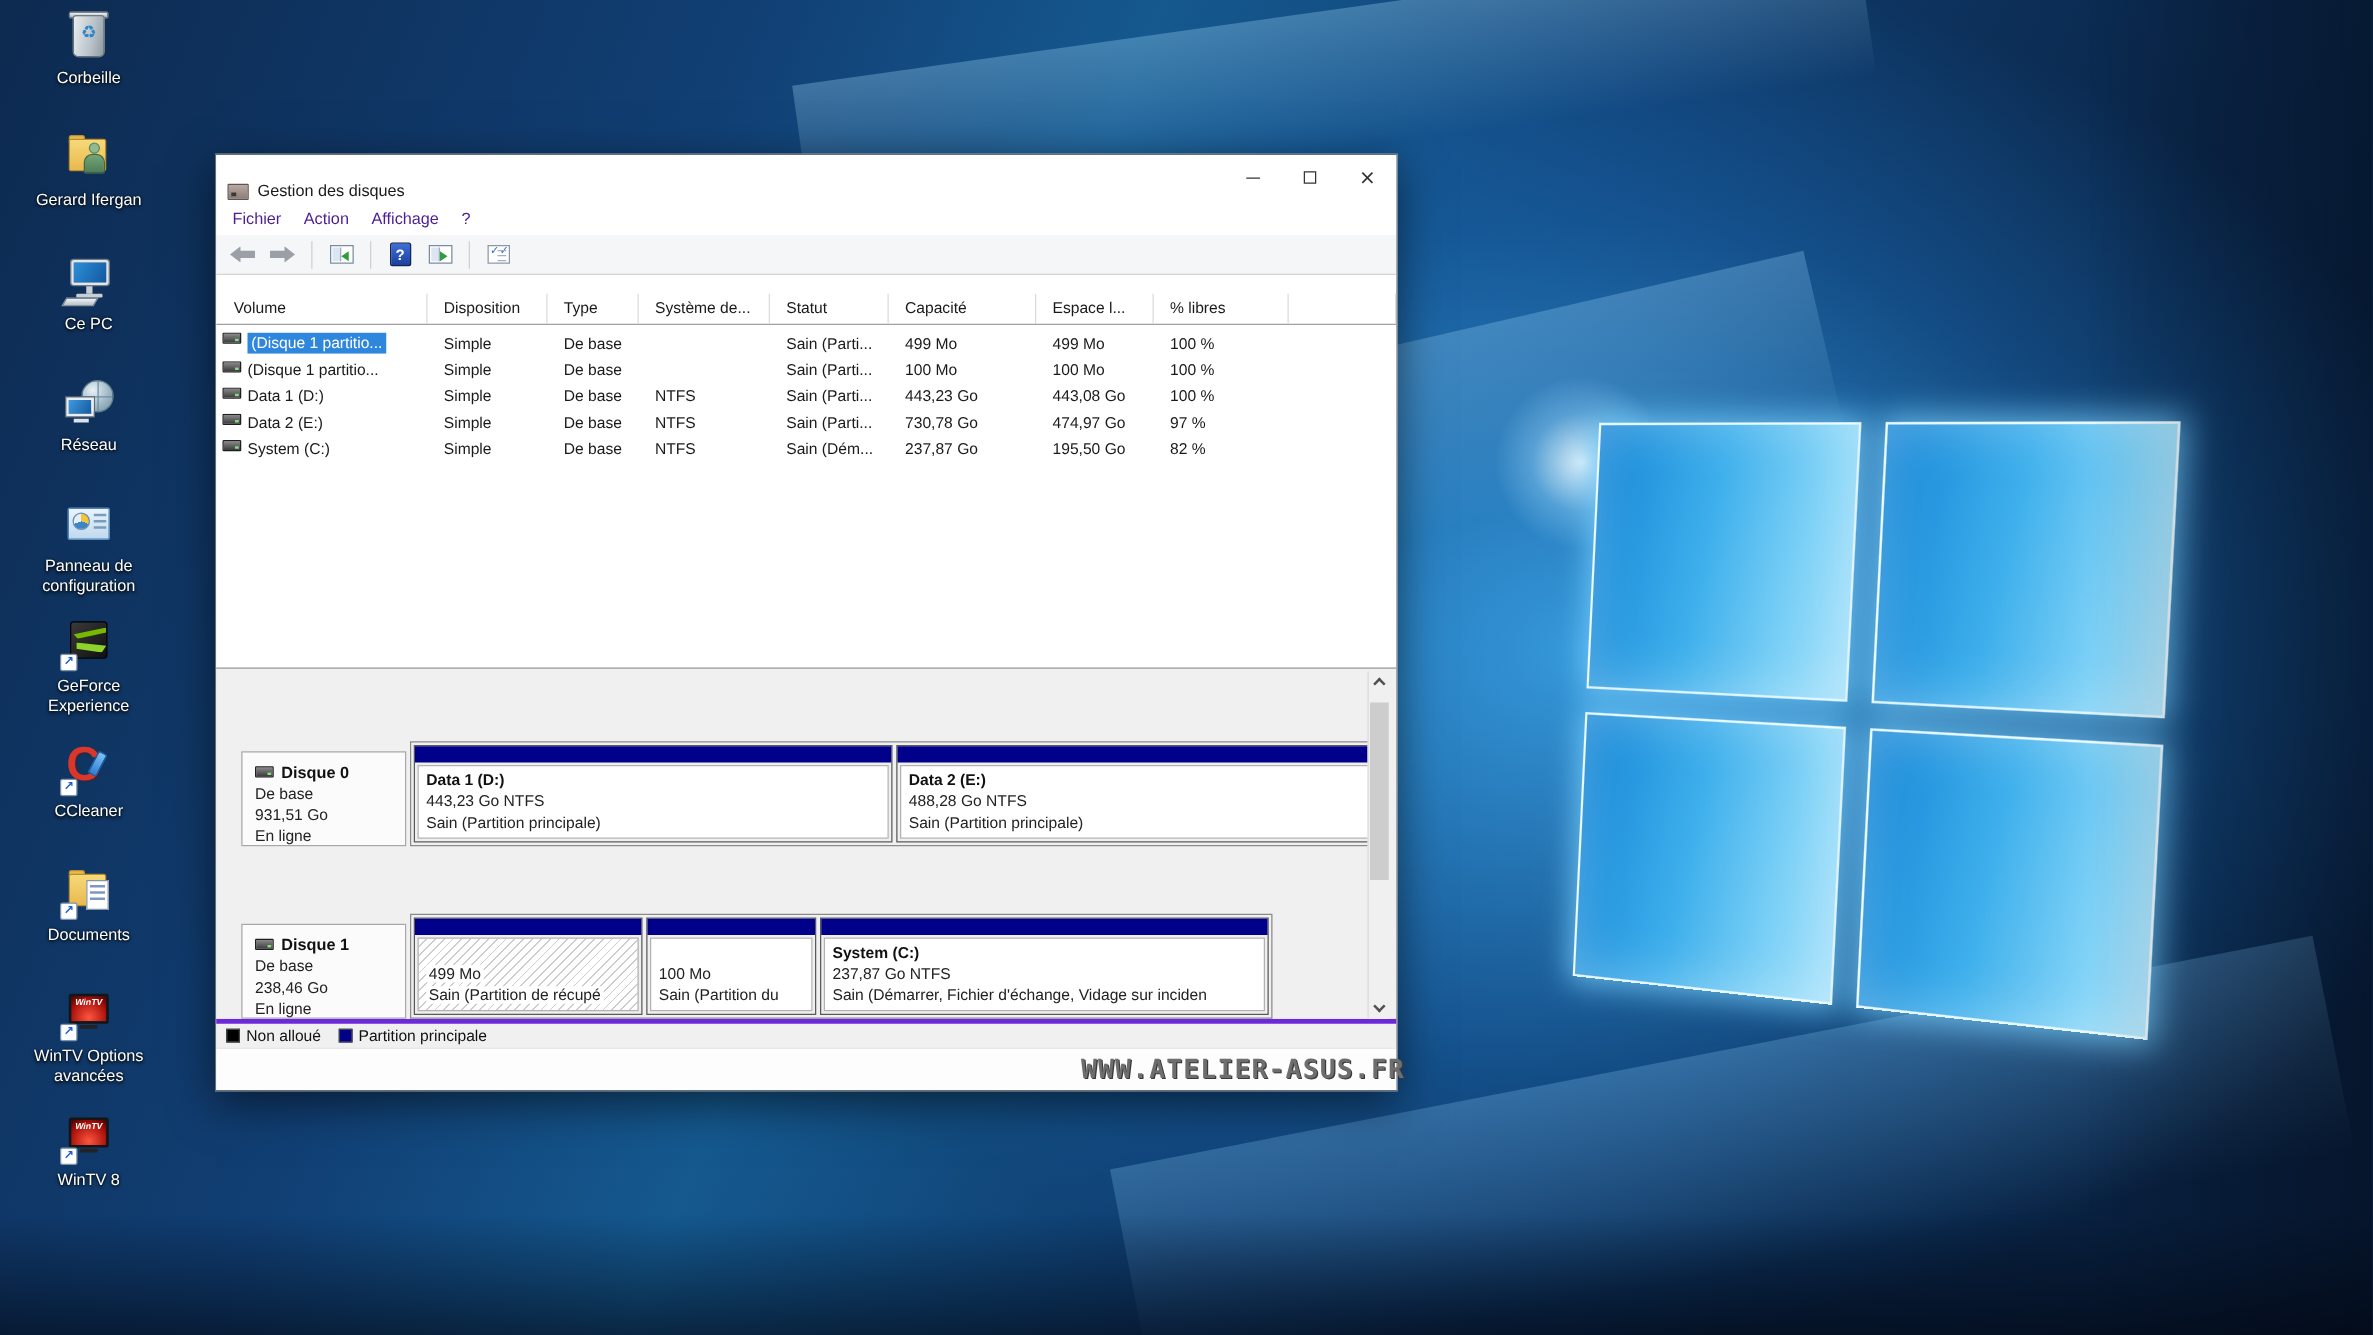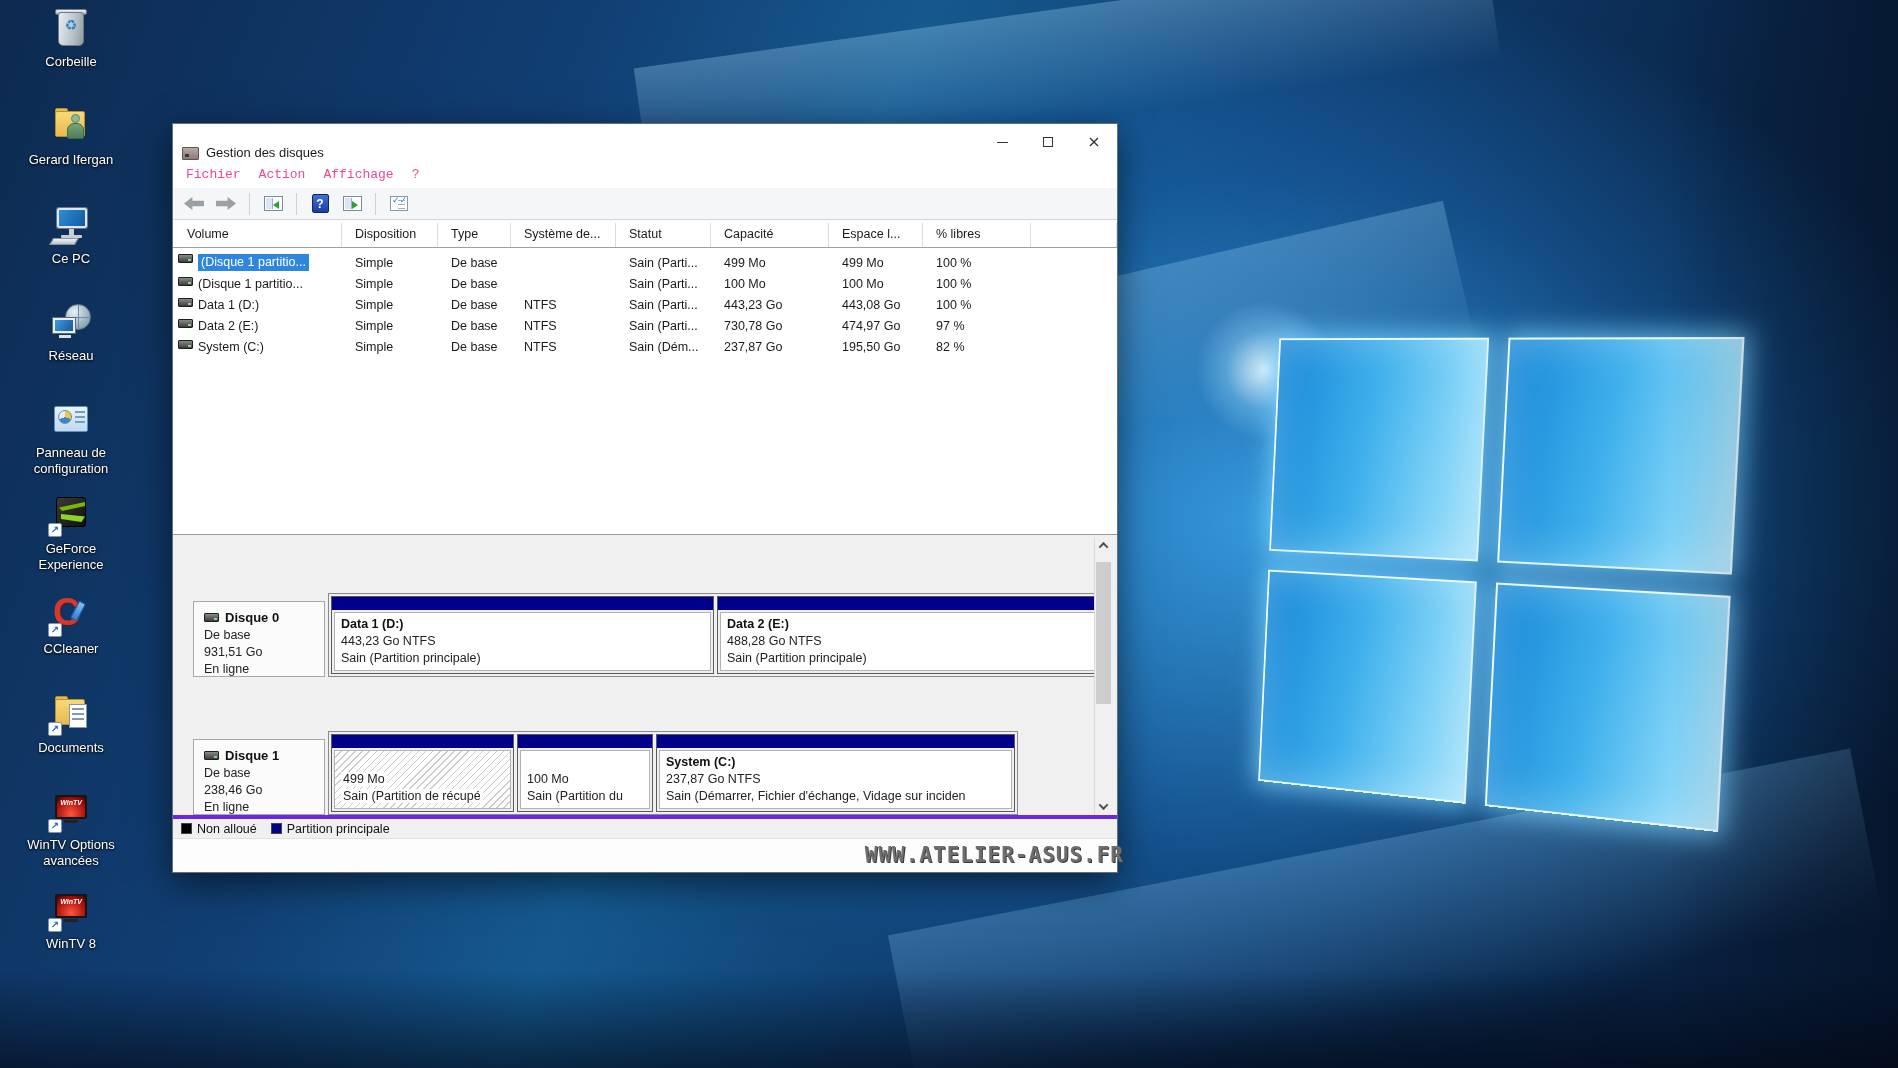--- a/index.html
+++ b/index.html
@@ -106,21 +106,21 @@
   .title-icon { width:17px; height:13px; position:relative; margin-right:7px;
     background:linear-gradient(#b9a9a4,#8d7d78); border:1px solid #5f5450; border-radius:1px; }
   .title-icon::after { content:""; position:absolute; left:2px; bottom:2px; width:4px; height:3px; background:#3d3835; }
   .title-text { font-size:13px; color:#1a1a1a; }
   .caption-btns { margin-left:auto; display:flex; height:100%; }
   .cap-btn { width:46px; height:100%; display:flex; align-items:center; justify-content:center; font-size:15px; color:#222; }
   .min-glyph { width:11px; height:1px; background:#333; }
   .max-glyph { width:10px; height:10px; border:1px solid #333; }
   .close-glyph { font-size:16px; line-height:16px; color:#333; font-family:"DejaVu Sans",sans-serif; }
 
-  .menubar { height:28px; display:flex; align-items:center; padding-left:4px; background:#fff; flex:0 0 auto; font-size:13px; color:#ec4899;font-family:Liberation Mono, monospace; }
+  .menubar { height:28px; display:flex; align-items:center; padding-left:4px; background:#fff; flex:0 0 auto; font-size:13px; color:#4c1d95; }
   .menu-item { padding:4px 9px; }
 
   .toolbar { height:32px; background:#f5f6f7; border-bottom:1px solid #d4d4d4; display:flex; align-items:center;
     padding-left:8px; gap:6px; flex:0 0 auto; }
   .tb-sep { width:1px; height:22px; background:#d0d0d0; margin:0 4px; }
   .tb-btn { width:26px; height:24px; display:flex; align-items:center; justify-content:center; border-radius:2px; }
   .nav-arrow { width:20px; height:13px; background:#9aa0a6; }
   .nav-back { clip-path:polygon(0 50%, 42% 0, 42% 28%, 100% 28%, 100% 72%, 42% 72%, 42% 100%); }
   .nav-fwd  { clip-path:polygon(100% 50%, 58% 0, 58% 28%, 0 28%, 0 72%, 58% 72%, 58% 100%); }
   .mmc-pane { width:19px; height:15px; background:#fff; border:1px solid #7a8aa0; position:relative; }
@@ -132,21 +132,21 @@
   .help-ic { width:17px; height:19px; background:linear-gradient(#3f6fd8,#1b3f9e); border:1px solid #12264f;
     color:#fff; font-weight:bold; font-size:12px; display:flex; align-items:center; justify-content:center; border-radius:2px; }
   .props-ic { width:18px; height:15px; background:#fff; border:1px solid #8a97a8; position:relative; font-size:9px;
     color:#2e6fd0; line-height:6px; padding-left:1px; }
   .props-ic::after { content:""; position:absolute; right:2px; top:3px; width:7px; height:1px; background:#9fb0c4;
     box-shadow:0 4px 0 #9fb0c4, 0 8px 0 #9fb0c4; }
 
   
   .list-area { height:314px; background:#fff; overflow:hidden; flex:0 0 auto; }
   .vt-header, .vt-row { display:grid; grid-template-columns:169px 96px 73px 105px 95px 118px 94px 108px 1fr; }
-  .vt-header { height:25px; border-bottom:1px solid #a0a0a0; margin-top:3px; }
+  .vt-header { height:25px; border-bottom:1px solid #a0a0a0; margin-top:15px; }
   .vt-header .hcell { font-size:12.5px; color:#1a1a1a; padding:4px 2px 0 13px; border-right:1px solid #dcdcdc;
     white-space:nowrap; overflow:hidden; }
   .vt-header .hcell:first-child { padding-left:14px; }
   .vt-row { height:21px; align-items:center; font-size:12.5px; color:#1a1a1a; }
   .vt-row .cell { padding:0 2px 0 13px; white-space:nowrap; overflow:hidden; }
   .vol-cell { display:flex; align-items:flex-start; gap:5px; padding-left:5px !important; }
   .hdd { width:15px; height:9px; flex:0 0 auto; background:linear-gradient(#8a8a8a,#3c3c3c); border:1px solid #1f1f1f;
     border-radius:1px; position:relative; }
   .hdd::after { content:""; position:absolute; right:1px; bottom:1px; width:3px; height:2px; background:#86d986; }
   .sel-chip { background:#2f86dd; color:#fff; padding:1px 3px 2px 3px; }

